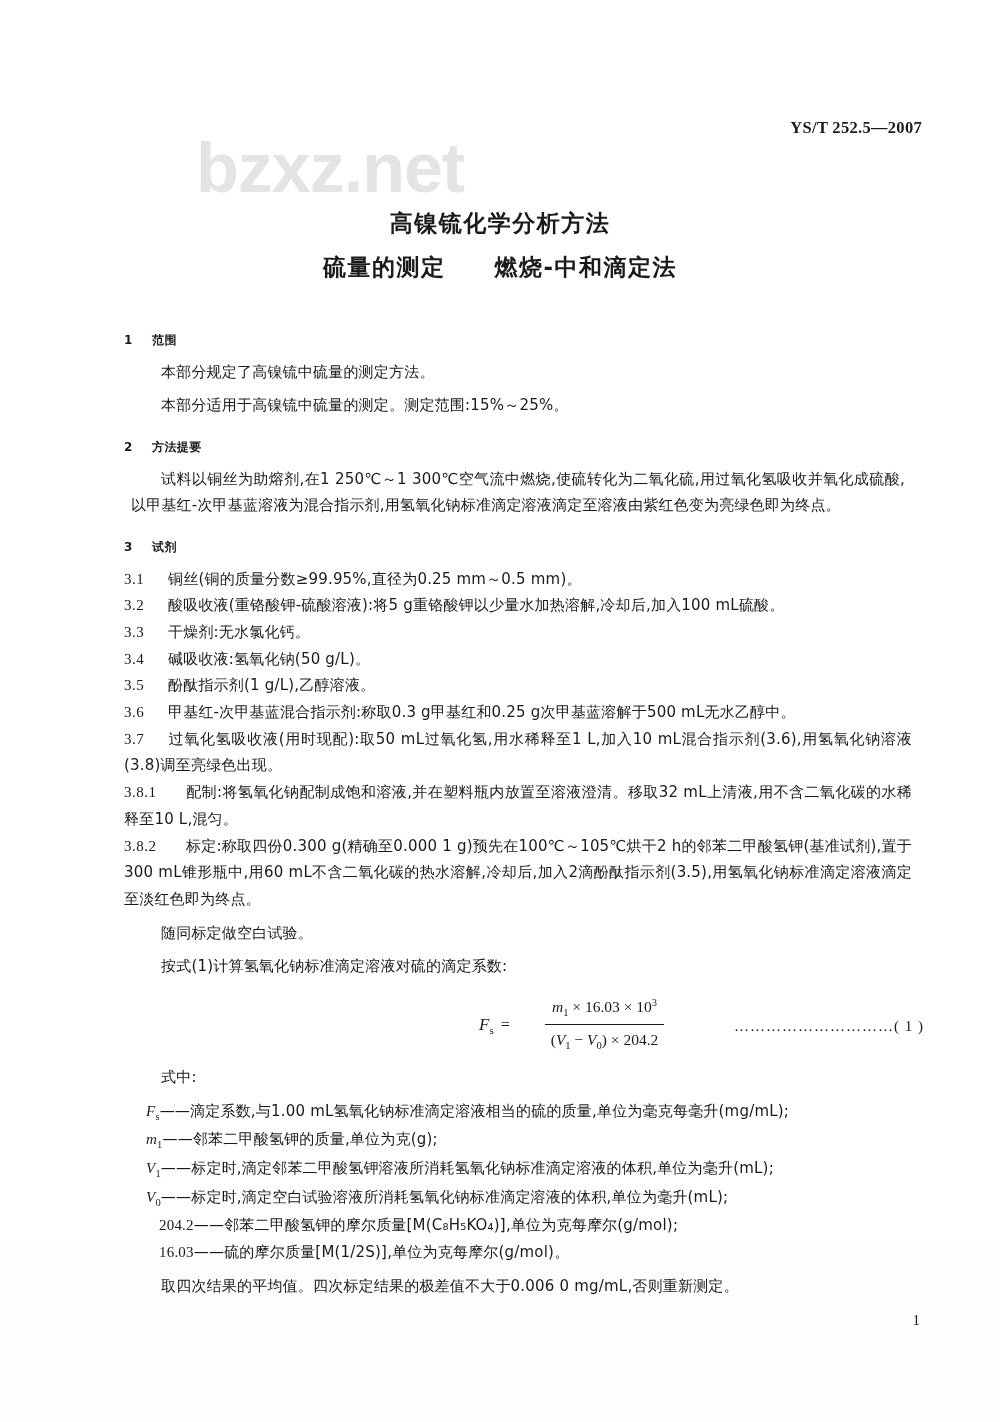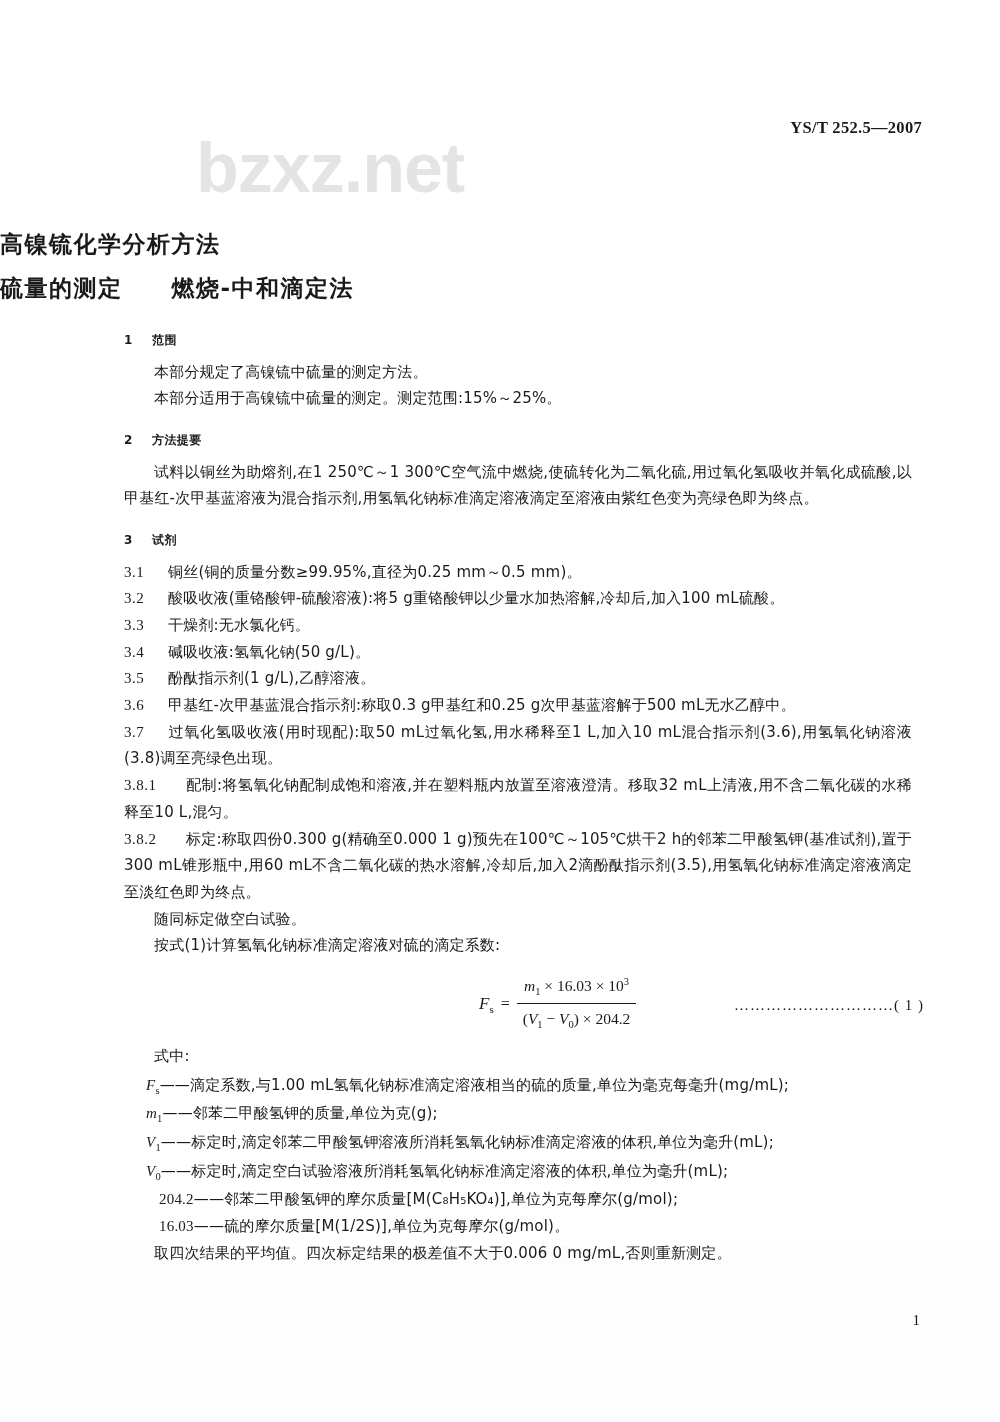--- a/index.html
+++ b/index.html
@@ -51,23 +51,22 @@
     letter-spacing: 0.3px;
     z-index: 2;
   }
 
   
   .title-block {
     position: absolute;
     left: 0;
     top: 206px;
     width: 1000px;
-    text-align: left;
-    z-index: 2;
-    margin-top: 21px;
+    text-align: center;
+    z-index: 2;
   }
   .title-main {
     font-family: "DejaVu Sans", "Liberation Sans", sans-serif;
     font-weight: bold;
     font-size: 23px;
     letter-spacing: 1.5px;
     line-height: 1.5;
   }
   .title-sub {
     font-family: "DejaVu Sans", "Liberation Sans", sans-serif;
@@ -96,21 +95,21 @@
     margin-bottom: 8px;
     letter-spacing: 0.4px;
   }
   .sec-head .num {
     display: inline-block;
     min-width: 28px;
   }
   .sec-head:first-child { margin-top: 0; }
 
   p.para {
-    margin: 0;
+    margin: 7px;
     text-indent: 2em;
     text-align: justify;
     font-family: "DejaVu Sans", "Liberation Sans", sans-serif;
     font-size: 15px;
     line-height: 1.78;
     letter-spacing: 0.2px;
   }
 
   .item {
     margin: 0;
@@ -150,20 +149,21 @@
     font-style: italic;
     font-size: 17px;
     padding-right: 5px;
   }
   .fvar sub { font-style: normal; font-size: 11px; }
   .feq { padding: 0 7px 0 2px; font-size: 16px; }
   .frac {
     display: inline-block;
     text-align: center;
     vertical-align: middle;
+    margin-left: 28px;
   }
   .frac .numer {
     display: block;
     padding: 0 6px 2px 6px;
     border-bottom: 1.3px solid #1a1a1a;
     white-space: nowrap;
     font-size: 15.5px;
   }
   .frac .denom {
     display: block;

